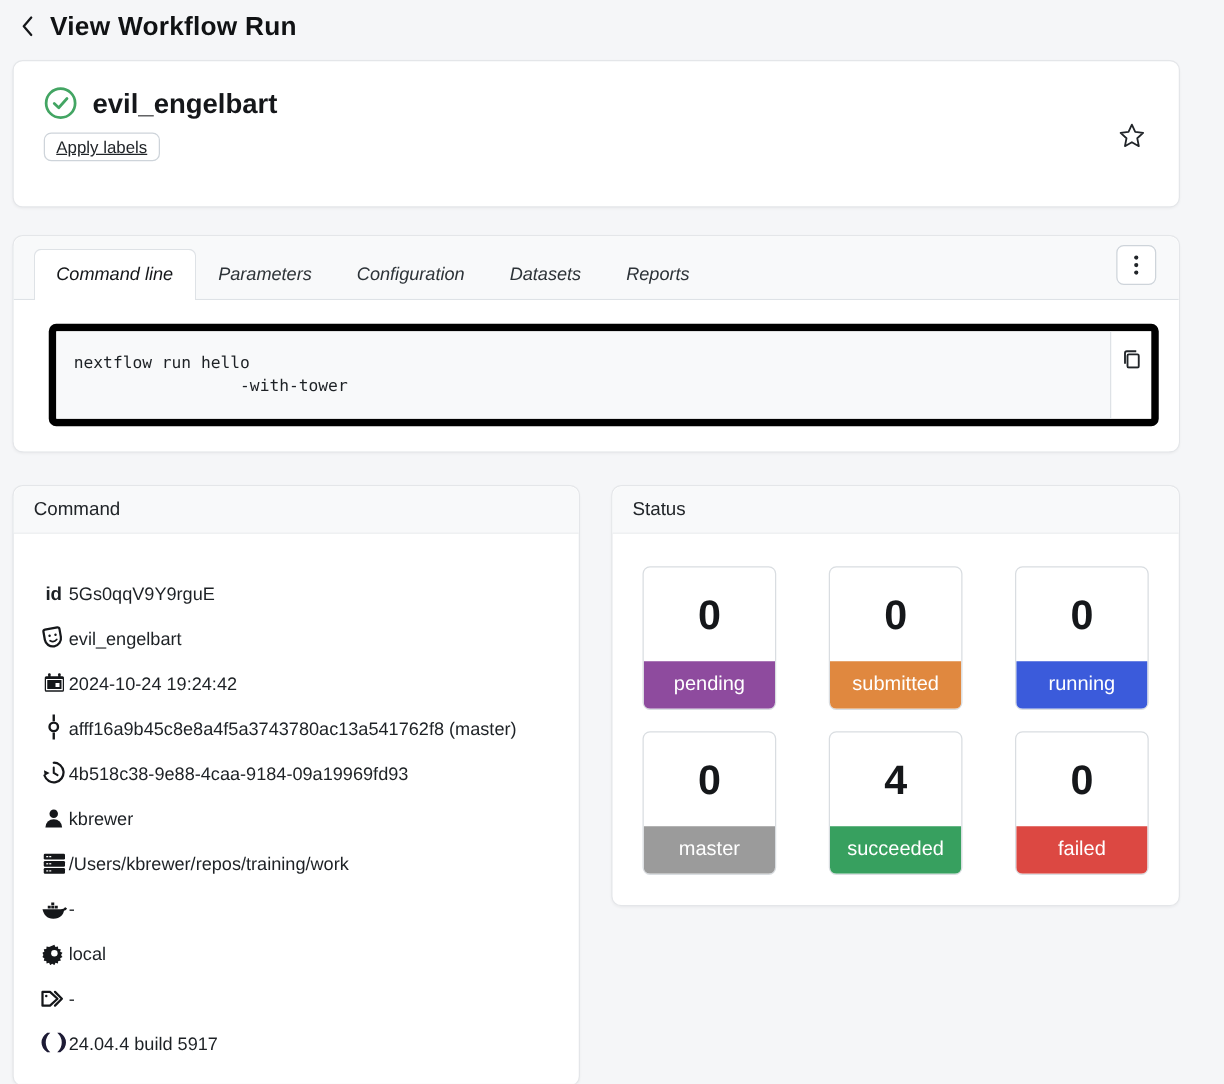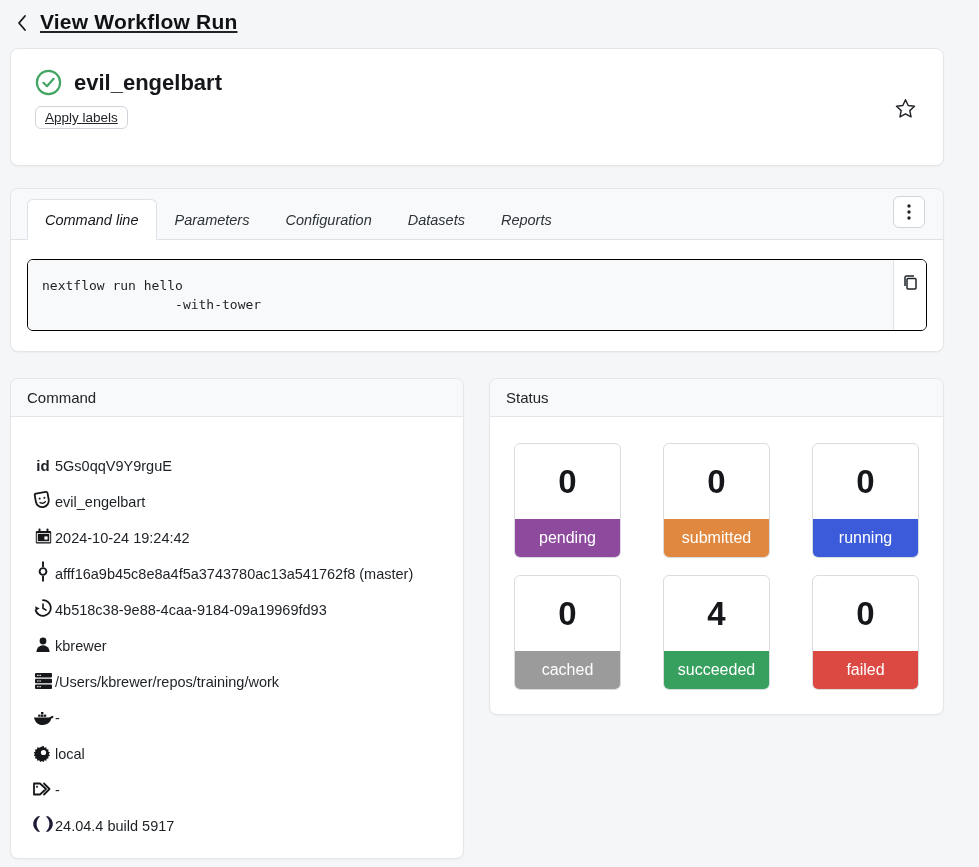--- a/index.html
+++ b/index.html
@@ -6,21 +6,21 @@
   html,body { width:979px; height:867px; }
   body {
     font-family:"Liberation Sans", sans-serif;
     background:#f5f6f8;
     color:#212529;
     overflow:hidden;
   }
   .page { position:relative; width:979px; height:867px; }
 
   
-  .top-header { display:flex; align-items:flex-end; gap:10px; padding:10px 14px 6px 14px;text-decoration:underline; }
+  .top-header { display:flex; align-items:flex-start; gap:10px; padding:10px 14px 6px 14px; }
   .back-btn { background:none; border:none; cursor:pointer; display:flex; align-items:center; padding:2px; }
   .page-title { font-size:21px; font-weight:700; color:#101214; letter-spacing:.2px; }
 
   
   .card {
     background:#fff; border:1px solid #e4e6e9; border-radius:8px;
     box-shadow:0 1px 2px rgba(20,23,28,.04);
     margin-left:10px; width:934px;
   }
 
@@ -48,21 +48,21 @@
     border:1px solid transparent; border-bottom:none; margin-bottom:0;
     background:transparent; border-radius:6px 6px 0 0; position:relative; top:1px;font-style:italic;
   }
   .tab.active { background:#fff; border-color:#dee2e6; color:#15171a; }
   .kebab-btn {
     position:absolute; right:18px; top:7px; width:32px; height:32px;
     background:#fff; border:1px solid #ced4da; border-radius:6px; cursor:pointer;
     display:flex; align-items:center; justify-content:center;
   }
   .tabs-body { padding:19px 16px 20px 16px; background:#fff; border-radius:0 0 8px 8px; }
-  .code-block { display:flex; border:1px solid #000000; border-radius:6px; overflow:hidden; }
+  .code-block { display:flex; border:6px solid #000000; border-radius:6px; overflow:hidden;margin-left:12px; }
   .code-area { flex:1; background:#f8f9fa; padding:16px 14px; }
   .code-area pre {
     font-family:"DejaVu Sans Mono","Liberation Mono",monospace;
     font-size:13px; line-height:19px; color:#1d2125; white-space:pre;
   }
   .copy-cell {
     width:33px; background:#fff; border-left:1px solid #dee2e6;
     display:flex; align-items:flex-start; justify-content:center; padding-top:14px; cursor:pointer;
   }
 
@@ -312,21 +312,21 @@
         <div class="tile">
           <div class="tile-num">0</div>
           <div class="tile-bar" style="background-color: rgb(224, 136, 63);">submitted</div>
         </div>
         <div class="tile">
           <div class="tile-num">0</div>
           <div class="tile-bar" style="background-color: rgb(59, 91, 219);">running</div>
         </div>
         <div class="tile">
           <div class="tile-num">0</div>
-          <div class="tile-bar" style="background-color: rgb(155, 155, 155);">cached</div>
+          <div class="tile-bar" style="background-color: rgb(155, 155, 155);">master</div>
         </div>
         <div class="tile">
           <div class="tile-num">4</div>
           <div class="tile-bar" style="background-color: rgb(55, 160, 95);">succeeded</div>
         </div>
         <div class="tile">
           <div class="tile-num">0</div>
           <div class="tile-bar" style="background-color: rgb(220, 72, 66);">failed</div>
         </div>
 

